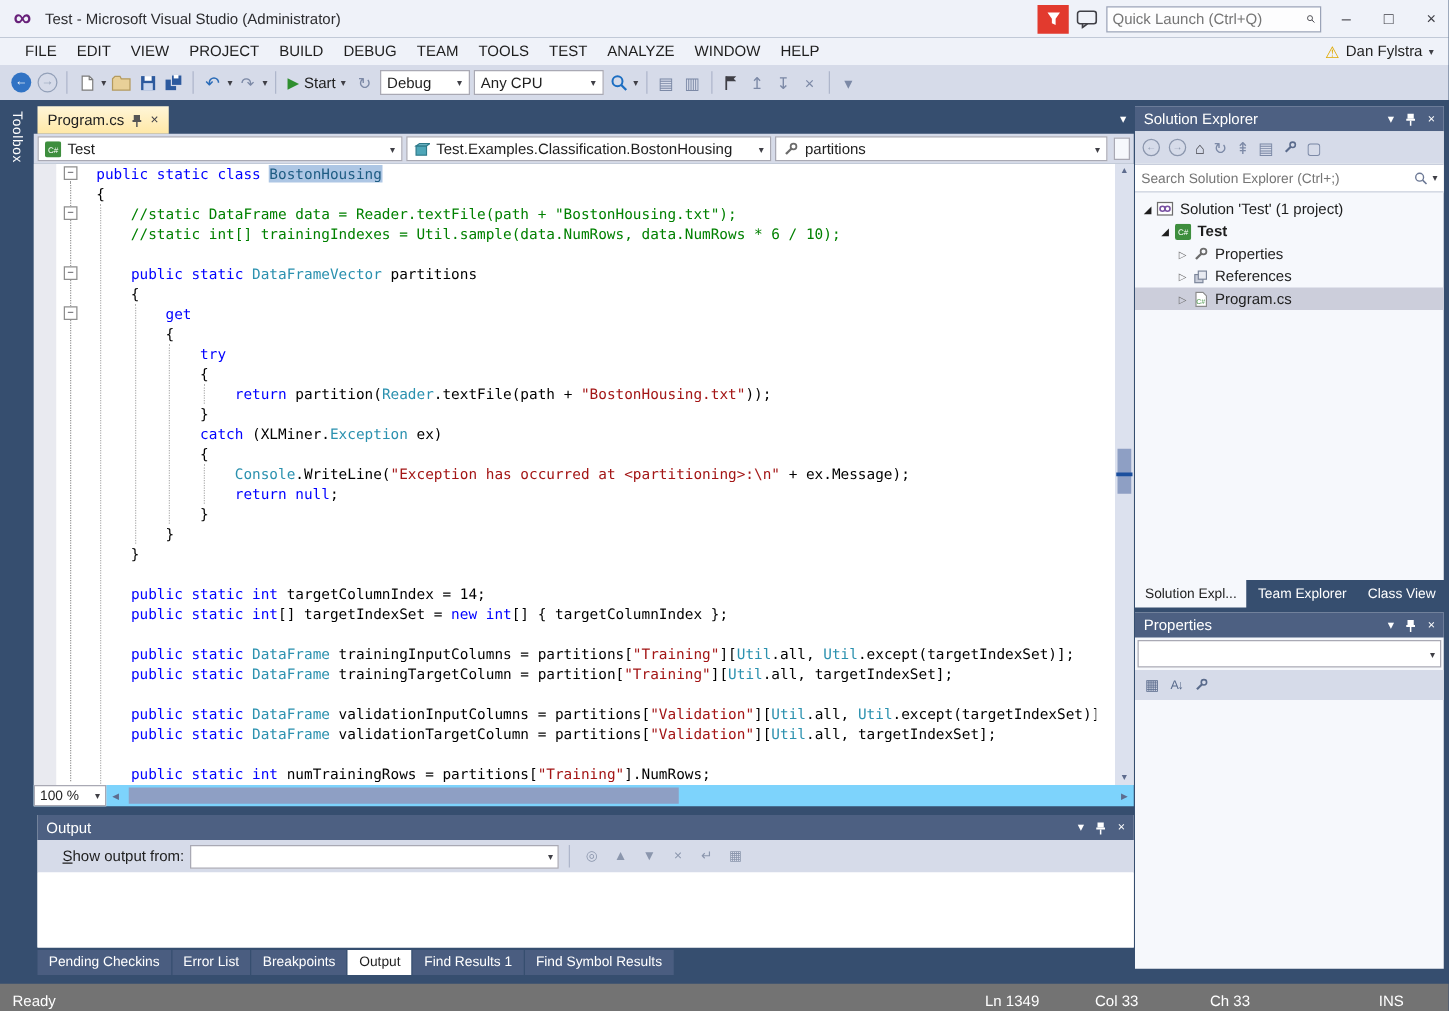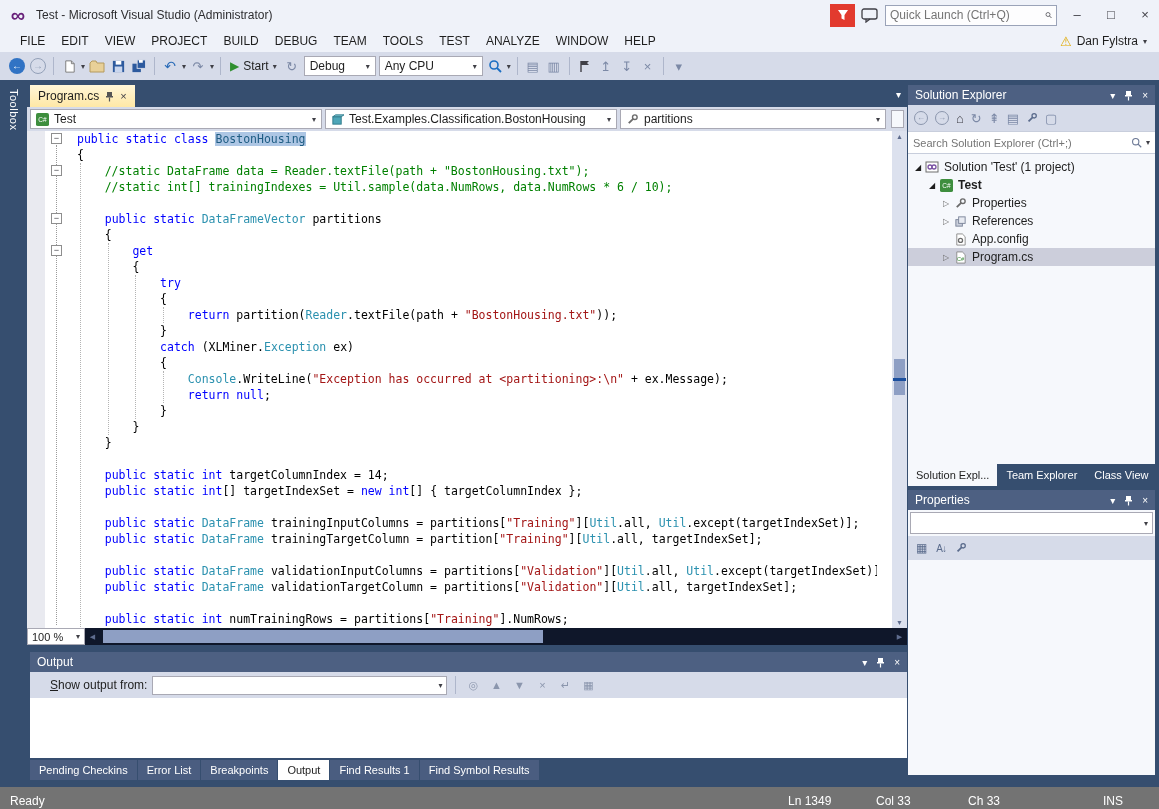--- a/index.html
+++ b/index.html
@@ -53,21 +53,21 @@
 .outline-box{position:absolute;left:24px;width:11px;height:11px;border:1px solid #8E8E8E;background:#fff;font-size:9px;line-height:9px;text-align:center;color:#3F3F46}
 .indent-guide{position:absolute;width:0;border-left:1px dotted #B4B4B4}
 .code-lines{position:absolute;left:0;top:0;right:30px;overflow:hidden}
 .code-line{height:16px;line-height:16px;padding-left:50px;white-space:pre;font-family:"DejaVu Sans Mono",monospace;font-size:11.5px}
 .tok-k{color:#0000FF}.tok-t{color:#2B91AF}.tok-s{color:#A31515}.tok-c{color:#008000}.tok-p{color:#000}
 .tok-h{color:#1E5C83;background:#ADC6E4}
 .vscroll{position:absolute;right:0;top:0;bottom:0;width:15px;background:#DCE1EE}
 .varr{position:absolute;left:0;width:15px;text-align:center;font-size:7px;color:#5E6C8E}
 .vthumb{position:absolute;right:2px;top:228px;width:11px;height:36px;background:#8E9FC4}
 .vmark{position:absolute;right:1px;top:247px;width:13px;height:3px;background:#1B4F9E}
-.hscroll-row{position:absolute;left:0;top:543px;right:0;height:17px;background:#0f172a;display:flex;align-items:center}
+.hscroll-row{position:absolute;left:0;top:543px;right:0;height:17px;background:#7dd3fc;display:flex;align-items:center}
 .zoom-combo{width:58px;height:17px;background:#fff;border:1px solid #A9A9B4;display:flex;align-items:center;gap:4px;padding:0 4px;font-size:11px}
 .harrow{width:15px;text-align:center;font-size:7px;color:#5E6C8E}
 .htrack{flex:1;height:100%;position:relative}
 .hthumb{position:absolute;left:3px;top:2px;width:440px;height:13px;background:#8E9FC4}
 
 .tw-header{height:20px;background:#4D6082;color:#fff;display:flex;align-items:center;padding:0 7px;flex:none}
 .tw-hicons{margin-left:auto;display:flex;align-items:center;gap:9px;font-size:10px;color:#fff}
 .output-pane{position:absolute;left:30px;top:652px;width:877px;height:106px;background:#fff;display:flex;flex-direction:column}
 .out-toolbar{height:26px;background:#D6DBE9;display:flex;align-items:center;gap:5px;padding:0 20px;flex:none}
 .hotkey{display:inline-block}
@@ -464,30 +464,20 @@
       <div class="tree-row">
         <span class="expander hollow" style="margin-left: 32px;">▷</span>
         <span class="tree-icon">
           <svg width="13" height="13" viewBox="0 0 14 14">
             <rect x="2" y="5" width="7" height="7" fill="#C9CEDB" stroke="#7A8499"></rect>
             <rect x="5" y="2" width="7" height="7" fill="#E8EBF2" stroke="#7A8499"></rect>
           </svg>
         </span>
         <span class="tree-label">References</span>
       </div>
-      <div class="tree-row">
-        <span class="expander" style="margin-left: 32px;"></span>
-        <span class="tree-icon">
-          <svg width="13" height="13" viewBox="0 0 14 14">
-            <path d="M3 1h6l3 3v9H3z" fill="#fff" stroke="#8A8A8A"></path>
-            <circle cx="7" cy="8" r="2.2" fill="none" stroke="#6B6B6B" stroke-width="1.4"></circle>
-          </svg>
-        </span>
-        <span class="tree-label">App.config</span>
-      </div>
       <div class="tree-row sel">
         <span class="expander hollow" style="margin-left: 32px;">▷</span>
         <span class="tree-icon">
           <svg width="13" height="13" viewBox="0 0 14 14">
             <path d="M3 1h6l3 3v9H3z" fill="#fff" stroke="#8A8A8A"></path>
             <text x="7" y="11" font-size="6" fill="#3E8E3E" text-anchor="middle" font-family="sans-serif">C#</text>
           </svg>
         </span>
         <span class="tree-label">Program.cs</span>
       </div>

